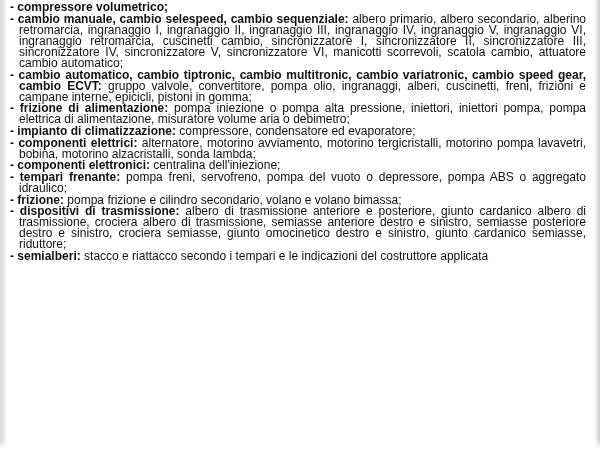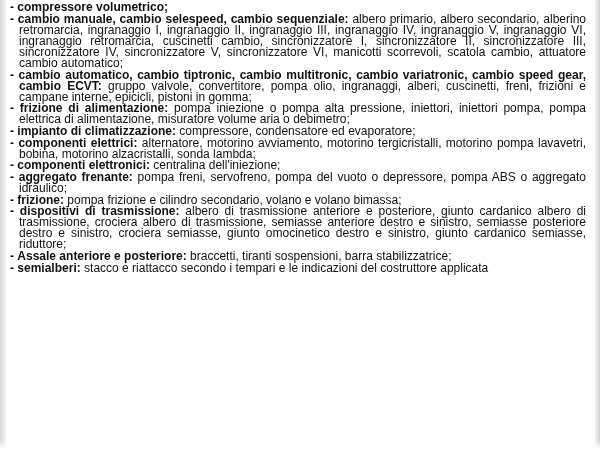--- a/index.html
+++ b/index.html
@@ -86,28 +86,27 @@
 
     <p class="item"><span class="dash">-</span> <span class="lead">frizione di alimentazione:</span><span class="rest"> pompa iniezione o pompa alta pressione, iniettori, iniettori pompa, pompa elettrica di alimentazione, misuratore volume aria o debimetro;</span></p>
 
     <p class="item"><span class="dash">-</span> <span class="lead">impianto di climatizzazione:</span><span class="rest"> compressore, condensatore ed evaporatore;</span></p>
 
     <p class="item"><span class="dash">-</span> <span class="lead">componenti elettrici:</span><span class="rest"> alternatore, motorino avviamento, motorino tergicristalli, motorino pompa lavavetri, bobina, motorino alzacristalli, sonda lambda;</span></p>
 
     <p class="item"><span class="dash">-</span> <span class="lead">componenti elettronici:</span><span class="rest"> centralina dell'iniezione;</span></p>
 
 
-    <p class="item"><span class="dash">-</span> <span class="lead">aggregato frenante:</span><span class="rest"> pompa freni, servofreno, pompa del vuoto o depressore, pompa ABS o aggregato idraulico;</span></p>
+    <p class="item"><span class="dash">-</span> <span class="lead">tempari frenante:</span><span class="rest"> pompa freni, servofreno, pompa del vuoto o depressore, pompa ABS o aggregato idraulico;</span></p>
 
     <p class="item"><span class="dash">-</span> <span class="lead">frizione:</span><span class="rest"> pompa frizione e cilindro secondario, volano e volano bimassa;</span></p>
 
 
     <p class="item"><span class="dash">-</span> <span class="lead">dispositivi di trasmissione:</span><span class="rest"> albero di trasmissione anteriore e posteriore, giunto cardanico albero di trasmissione, crociera albero di trasmissione, semiasse anteriore destro e sinistro, semiasse posteriore destro e sinistro, crociera semiasse, giunto omocinetico destro e sinistro, giunto cardanico semiasse, riduttore;</span></p>
 
 
-    <p class="item"><span class="dash">-</span> <span class="lead">Assale anteriore e posteriore:</span><span class="rest"> braccetti, tiranti sospensioni, barra stabilizzatrice;</span></p>
 
     <p class="item"><span class="dash">-</span> <span class="lead">semialberi:</span><span class="rest"> stacco e riattacco secondo i tempari e le indicazioni del costruttore applicata</span></p>
 
   </div>
 
   <div class="fade-bottom"></div>
 </div>
 
 </body></html>

